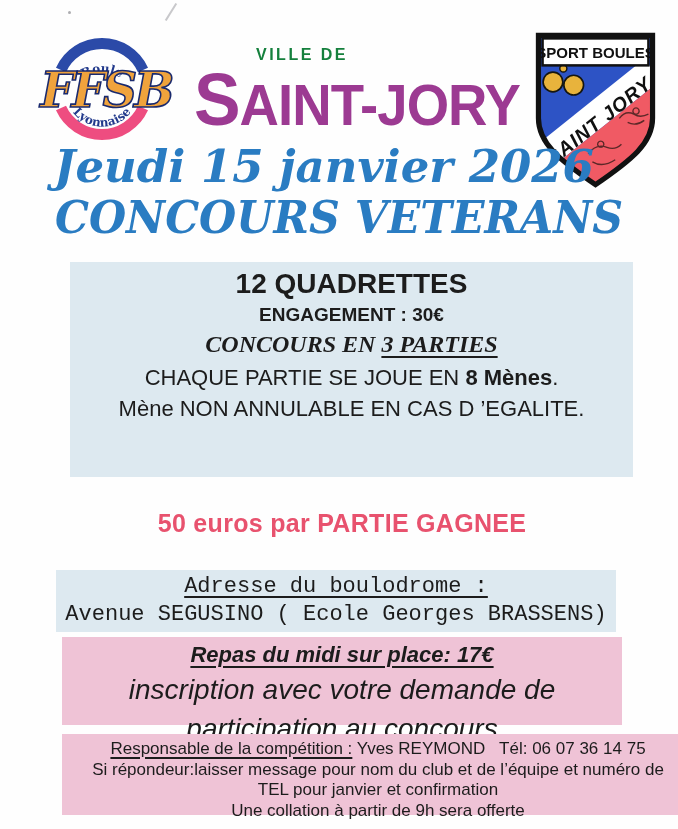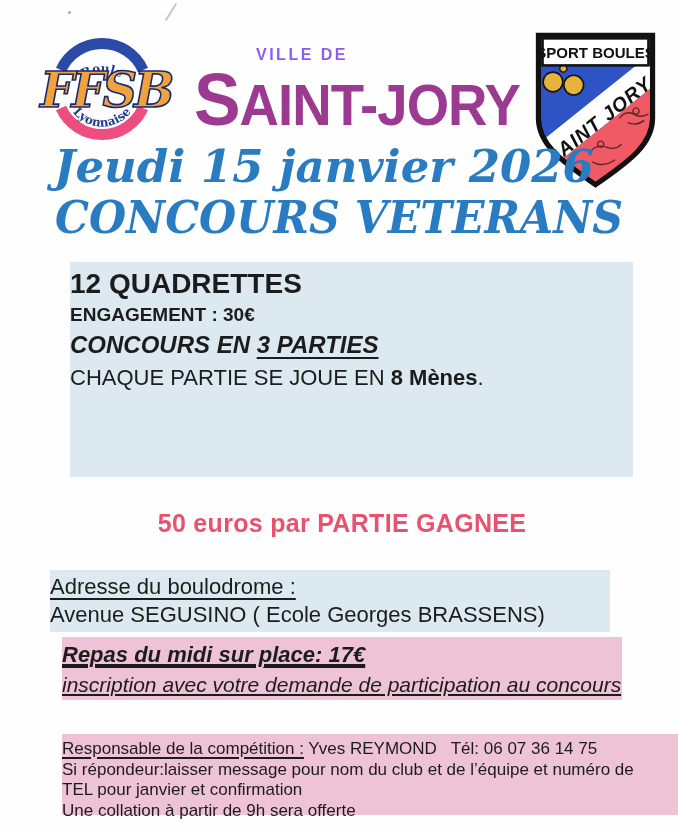--- a/index.html
+++ b/index.html
@@ -14,21 +14,21 @@
   .page{
     position:relative;width:678px;height:829px;margin:0 auto;
     background:#fefefe;overflow:hidden;
     font-family:"Liberation Sans",sans-serif;color:var(--ink);
   }
   
   .ffsb{position:absolute;left:30px;top:34px;width:158px;height:112px;}
   .ville{position:absolute;left:194px;top:44px;width:330px;height:110px;}
   .ville .villede{
     position:absolute;left:62px;top:2px;font-size:16px;font-weight:bold;
-    letter-spacing:2.5px;color:#8b5cf6;
+    letter-spacing:2.5px;color:#15803d;
   }
   .ville .sjname{
     position:absolute;left:0;top:8px;font-size:58px;font-weight:bold;
     color:var(--logo-purple);letter-spacing:-1px;white-space:nowrap;
     transform:scaleX(0.94);transform-origin:left top;line-height:1.3;
   }
   .ville .sjname::first-letter{font-size:1.28em;}
   .shield{position:absolute;left:527px;top:27px;width:137px;height:166px;}
   .artifact-line{
     position:absolute;left:170px;top:2px;width:2px;height:20px;
@@ -40,39 +40,39 @@
   }
   
   .title-line{
     position:absolute;left:0;width:678px;text-align:center;
     font-family:"DejaVu Serif","Liberation Serif",serif;
     font-style:italic;font-weight:bold;color:var(--title-blue);white-space:nowrap;
   }
   .title-date{top:140px;font-size:45px;width:648px;}
   .title-event{top:192px;font-size:44px;transform:scaleX(0.97);transform-origin:center top;}
   
-  .box{position:absolute;text-align:left;}
+  .box{position:absolute;text-align:center;}
   .box-info{left:70px;top:262px;width:563px;height:215px;background:var(--box-blue);padding-top:4px;box-sizing:border-box;}
   .box-info .l1{font-size:28px;font-weight:bold;line-height:1.3;}
   .box-info .l2{font-size:19px;font-weight:bold;line-height:1.35;}
   .box-info .l3{font-size:26px;font-weight:bold;line-height:1.3;white-space:pre-wrap;}
-  .box-info .l4{font-size:24px;font-weight:bold;font-style:italic;line-height:1.4;}
+  .box-info .l4{font-size:24px;font-weight:bold;font-style:italic;line-height:1.4;font-family:Liberation Serif, serif;}
   .box-info .l5,.box-info .l6{font-size:22px;font-weight:500;line-height:1.42;}
   .box-info .l5 b{font-weight:bold;}
   .u{text-decoration:underline;text-decoration-thickness:2px;text-underline-offset:4px;}
   .prize{
     position:absolute;left:0;top:509px;width:684px;text-align:center;
     font-size:25px;font-weight:bold;color:var(--prize-pink);letter-spacing:.3px;
   }
-  .box-address{left:50px;top:570px;width:560px;height:62px;background:var(--box-blue);padding-top:2px;box-sizing:border-box;}
+  .box-address{left:56px;top:570px;width:560px;height:62px;background:var(--box-blue);padding-top:2px;box-sizing:border-box;font-family:Liberation Mono, monospace;}
   .box-address .bt{font-size:22px;line-height:1.32;}
   .box-address .bl{font-size:22px;line-height:1.3;}
-  .box-meal{left:62px;top:637px;width:560px;height:63px;background:var(--box-pink);padding-top:3px;box-sizing:border-box;text-decoration:underline;}
+  .box-meal{left:62px;top:637px;width:560px;height:88px;background:var(--box-pink);padding-top:3px;box-sizing:border-box;}
   .box-meal .bt{font-size:22px;font-style:italic;font-weight:600;line-height:1.35;}
-  .box-meal .bl{font-size:21px;font-style:italic;font-weight:500;line-height:1.4;}
+  .box-meal .bl{font-size:28px;font-style:italic;font-weight:500;line-height:1.4;}
   .box-contact{left:62px;top:734px;width:632px;height:81px;background:var(--box-pink);padding-top:5px;box-sizing:border-box;font-size:17px;}
   .box-contact div{line-height:1.22;white-space:pre-wrap;}
   .box-contact .u{text-decoration-thickness:1.5px;text-underline-offset:3px;}
   svg text{user-select:none;}
 </style>
 </head>
 <body>
 
 <div class="page">
 
@@ -137,20 +137,21 @@
   </div>
 
   <div class="title-line title-date">Jeudi 15 janvier 2026</div>
   <div class="title-line title-event">CONCOURS VETERANS</div>
 
   <div class="box box-info">
     <div class="l1">12 QUADRETTES</div>
     <div class="l2">ENGAGEMENT : 30€</div>
     <div class="l4"><span>CONCOURS EN </span><span class="u">3 PARTIES</span></div>
     <div class="l5"><span>CHAQUE PARTIE SE JOUE EN </span><b>8 Mènes</b><span>.</span></div>
+    <div class="l6">Mène NON ANNULABLE EN CAS D ’EGALITE.</div>
   </div>
 
   <div class="prize">50 euros par PARTIE GAGNEE</div>
 
   <div class="box box-address">
     <div class="bt"><span class="u">Adresse du boulodrome :</span></div>
     <div class="bl">Avenue SEGUSINO ( Ecole Georges BRASSENS)</div>
   </div>
 
   <div class="box box-meal">

